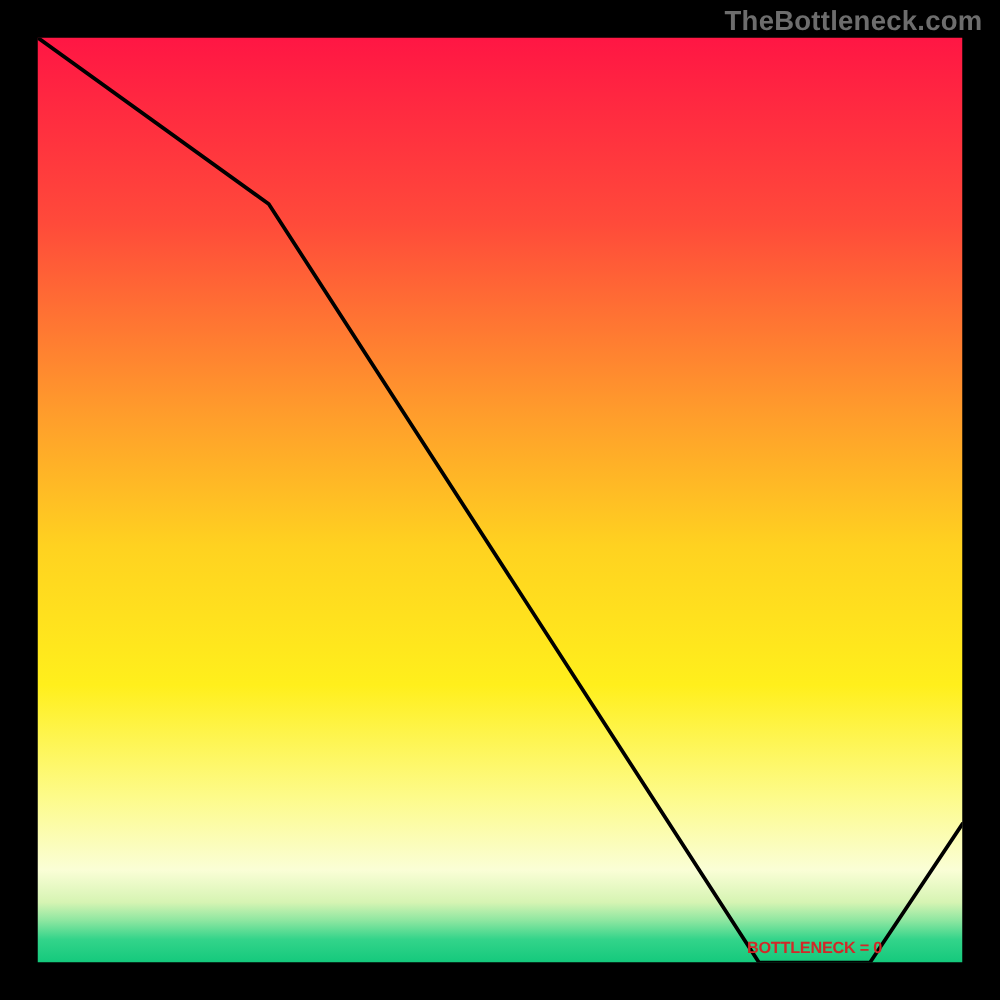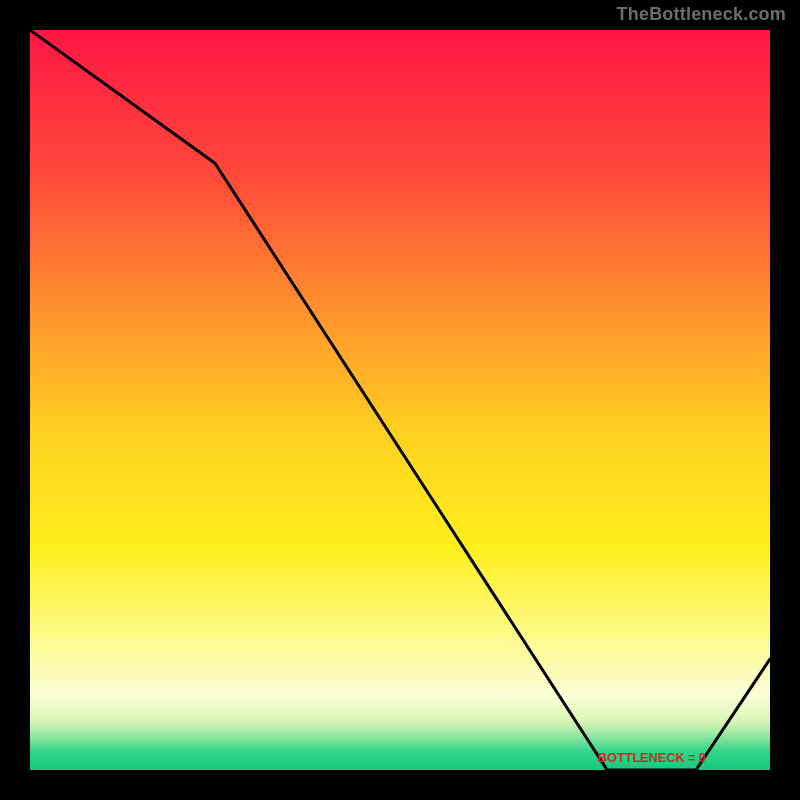--- a/index.html
+++ b/index.html
@@ -15,21 +15,21 @@
     position: relative;
     width: 800px;
     height: 800px;
     background: #000;
   }
   .watermark {
     position: absolute;
     top: 4px;
     right: 14px;
     color: #6d6d6d;
-    font-size: 18px;
+    font-size: 22px;
     font-weight: 600;
     letter-spacing: 0.2px;
   }
   .plot-frame {
     position: absolute;
     left: 30px;
     top: 30px;
     width: 740px;
     height: 620px;
     background: #000;

